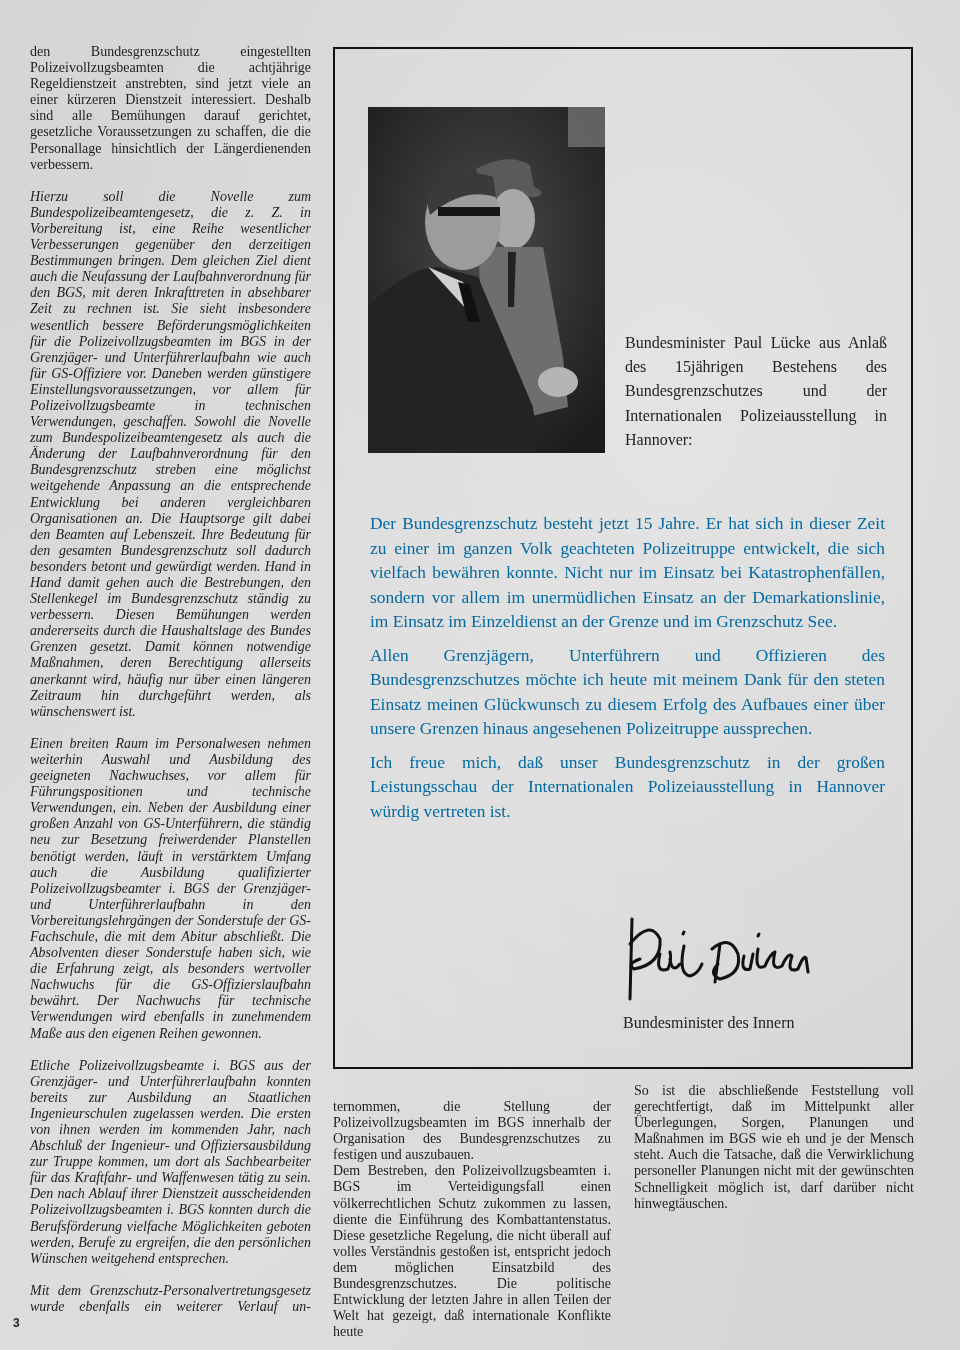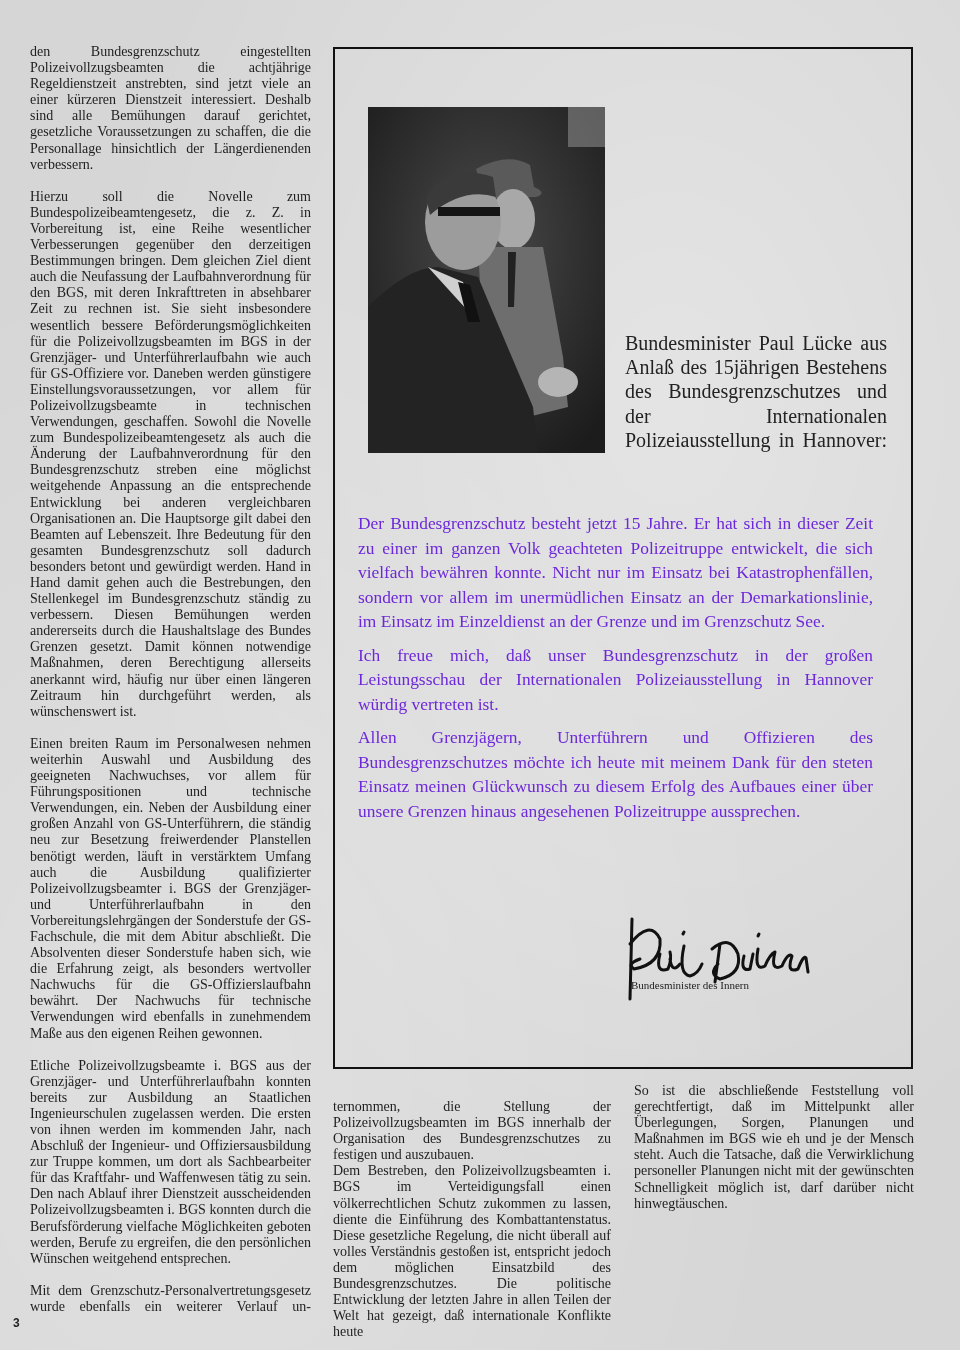--- a/index.html
+++ b/index.html
@@ -13,49 +13,49 @@
     color: #1e1e1e;
   }
   .col {
     position: absolute;
     font-size: 14px;
     line-height: 16.1px;
     text-align: justify;
     hyphens: manual;
   }
   .col p { margin: 0; }
-  .col p + p.gap { margin-top: 16px; }
+  .col p + p.gap { margin-top: 16px; font-style: italic; }
   #col-left { left: 30px; top: 44px; width: 281px; }
   #col-mid { left: 333px; top: 1099px; width: 278px; }
   #col-right { left: 634px; top: 1083px; width: 280px; }
 
   #box {
     position: absolute; left: 333px; top: 47px; width: 580px; height: 1022px;
     border: 2px solid #111; box-sizing: border-box;
   }
   #photo {
     position: absolute; left: 33px; top: 58px; width: 237px; height: 346px;
     background: #2b2b2b; overflow: hidden;
   }
   #photo svg { display: block; }
   #caption {
     position: absolute; left: 290px; top: 282px; width: 262px;
-    font-size: 20px; line-height: 24.2px; text-align: justify; color: #222;
+    font-size: 16px; line-height: 24.2px; text-align: justify; color: #222;
   }
   #message {
-    position: absolute; left: 23px; top: 462px; width: 515px;
-    font-size: 17.4px; line-height: 24.5px; text-align: justify; color: #6d28d9;
+    position: absolute; left: 35px; top: 462px; width: 515px;
+    font-size: 17.4px; line-height: 24.5px; text-align: justify; color: #0369a1;
   }
   #message p { margin: 0; }
   #message p + p { margin-top: 9px; }
   #signature {
     position: absolute; left: 285px; top: 865px; width: 220px; height: 90px;
   }
   #sig-title {
-    position: absolute; left: 288px; top: 930px; font-size: 11px; color: #222; margin-left: 8px;
+    position: absolute; left: 288px; top: 965px; font-size: 16px; color: #222;
   }
   #page-number {
     position: absolute; left: 13px; top: 1316px; font-family: "Liberation Sans", sans-serif;
     font-size: 12px; font-weight: bold; color: #222;
   }
   .j-last { text-align-last: justify; }
 </style>
 </head>
 <body>
 
@@ -93,22 +93,22 @@
       <path d="M0 200 Q40 160 70 160 L110 170 L165 300 L170 346 L0 346 Z" fill="#232323"></path>
       <path d="M60 160 L95 175 L110 215 Z" fill="#d0d0d0"></path>
       <path d="M90 175 L102 178 L112 215 L100 215 Z" fill="#111"></path>
 
       <ellipse cx="190" cy="275" rx="20" ry="15" fill="#b5b5b5"></ellipse>
     </svg>
   </div>
   <div id="caption" class="j-last">Bundesminister Paul Lücke aus Anlaß des 15jährigen Bestehens des Bundesgrenzschutzes und der Internationalen Polizeiausstellung in Hannover:</div>
   <div id="message">
     <p>Der Bundesgrenzschutz besteht jetzt 15 Jahre. Er hat sich in dieser Zeit zu einer im ganzen Volk geachteten Polizeitruppe entwickelt, die sich vielfach bewähren konnte. Nicht nur im Einsatz bei Katastrophenfällen, sondern vor allem im unermüdlichen Einsatz an der Demarkationslinie, im Einsatz im Einzeldienst an der Grenze und im Grenzschutz See.</p>
+    <p>Allen Grenzjägern, Unterführern und Offizieren des Bundesgrenzschutzes möchte ich heute mit meinem Dank für den steten Einsatz meinen Glückwunsch zu diesem Erfolg des Aufbaues einer über unsere Grenzen hinaus angesehenen Polizeitruppe aussprechen.</p>
     <p>Ich freue mich, daß unser Bundesgrenzschutz in der großen Leistungsschau der Internationalen Polizeiausstellung in Hannover würdig vertreten ist.</p>
-    <p>Allen Grenzjägern, Unterführern und Offizieren des Bundesgrenzschutzes möchte ich heute mit meinem Dank für den steten Einsatz meinen Glückwunsch zu diesem Erfolg des Aufbaues einer über unsere Grenzen hinaus angesehenen Polizeitruppe aussprechen.</p>
   </div>
   <div id="signature">
     <svg width="220" height="90" viewBox="0 0 220 90" xmlns="http://www.w3.org/2000/svg" fill="none" stroke="#111" stroke-width="3" stroke-linecap="round" stroke-linejoin="round">
       <path d="M12 5 L10 85"></path>
       <path d="M10 30 Q30 5 40 25 Q42 50 14 55 Q6 50 20 45"></path>
       <path d="M40 40 Q35 60 48 55 Q52 45 50 38 M50 45 Q52 60 60 50"></path>
       <path d="M63 20 L64 18"></path>
       <path d="M64 32 Q58 60 70 62 Q78 60 82 50"></path>
       <path d="M92 35 Q110 20 118 40 Q122 60 100 65 Q88 60 98 50 M100 30 L95 68"></path>
       <path d="M124 42 Q120 58 130 55 L133 40 M138 22 L139 20"></path>

